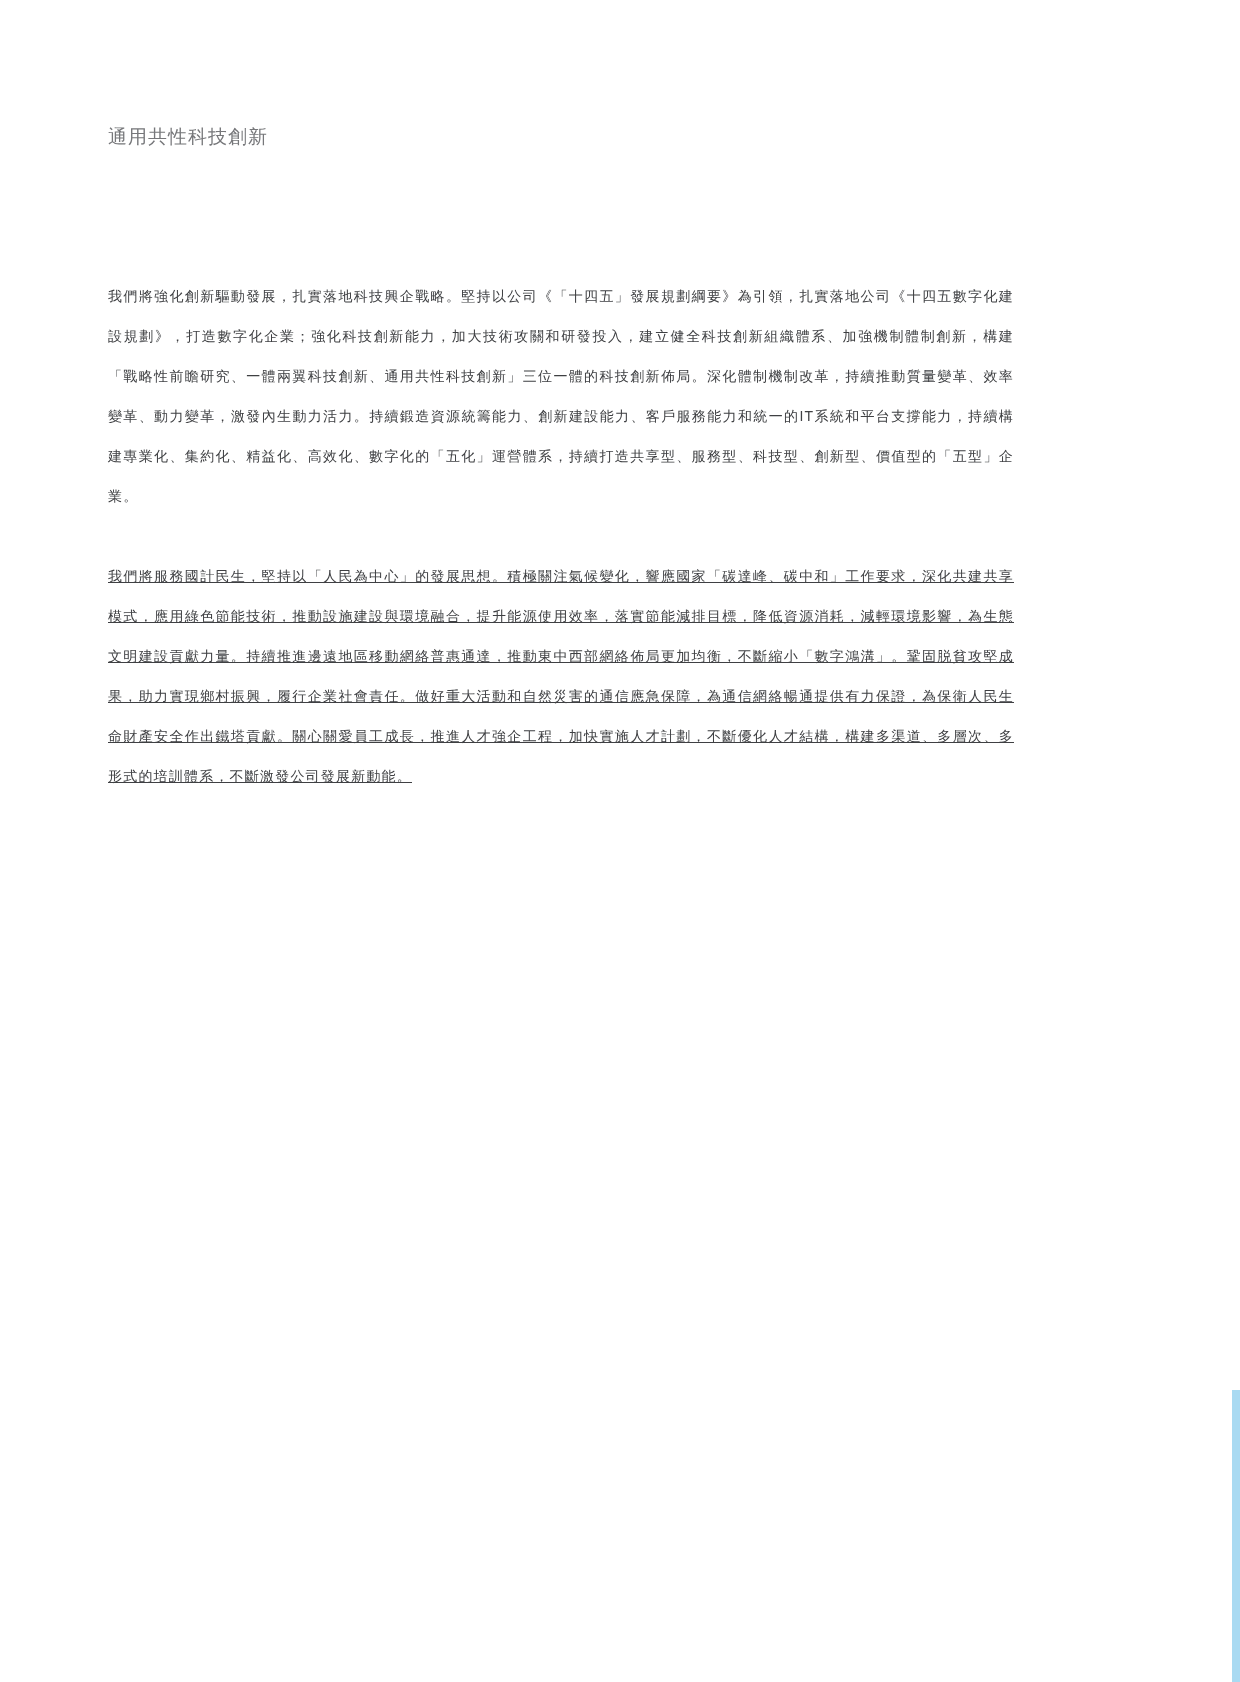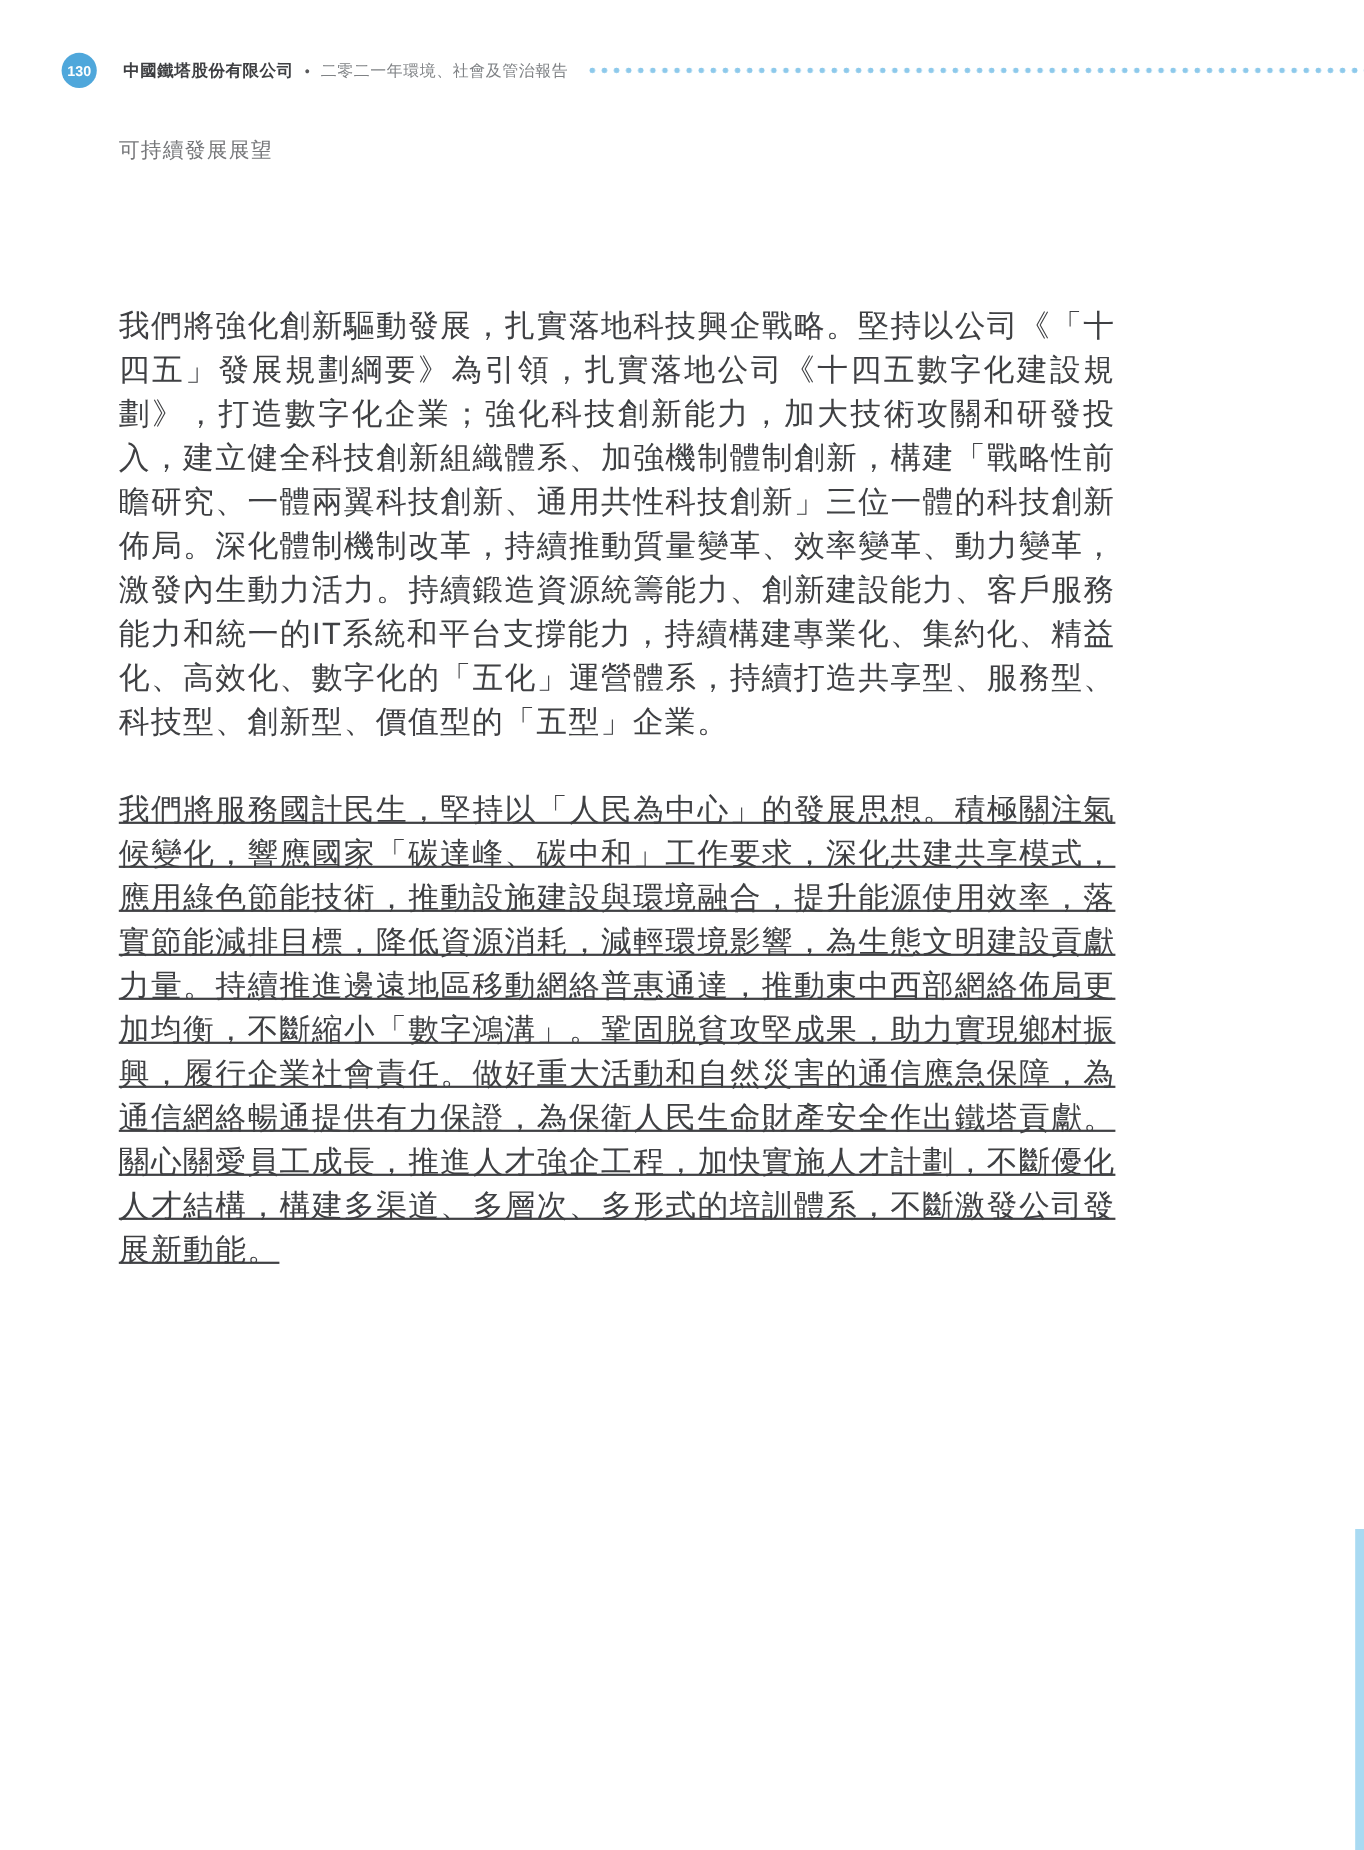--- a/index.html
+++ b/index.html
@@ -73,21 +73,21 @@
     color: #76777A;
     letter-spacing: 1px;
   }
   
   .body-text {
     position: absolute;
     left: 108px;
     top: 276px;
     width: 906px;
     color: #3F4043;
-    font-size: 28px;
+    font-size: 14px;
     font-weight: 300;
     line-height: 40px;
     letter-spacing: 1.2px;
     text-align: justify;
     text-justify: inter-ideograph;
   }
   .body-text p + p { margin-top: 40px; text-decoration: underline; }
   
   .side-tab {
     position: absolute;
@@ -96,29 +96,22 @@
     width: 8px;
     height: 292px;
     background: #A9DAF2;
   }
 </style>
 </head>
 <body>
 
 <div class="page">
 
-  <div class="header">
-    <div class="page-badge">130</div>
-    <span class="header-company">中國鐵塔股份有限公司</span>
-    <span class="header-bullet">•</span>
-    <span class="header-report">二零二一年環境、社會及管治報告</span>
-    <div class="header-dots"></div>
-  </div>
 
-  <h2 class="section-title">可持續發展展望</h2>
+  <h2 class="section-title">通用共性科技創新</h2>
 
   <div class="body-text">
     <p>我們將強化創新驅動發展，扎實落地科技興企戰略。堅持以公司《「十四五」發展規劃綱要》為引領，扎實落地公司《十四五數字化建設規劃》，打造數字化企業；強化科技創新能力，加大技術攻關和研發投入，建立健全科技創新組織體系、加強機制體制創新，構建「戰略性前瞻研究、一體兩翼科技創新、通用共性科技創新」三位一體的科技創新佈局。深化體制機制改革，持續推動質量變革、效率變革、動力變革，激發內生動力活力。持續鍛造資源統籌能力、創新建設能力、客戶服務能力和統一的IT系統和平台支撐能力，持續構建專業化、集約化、精益化、高效化、數字化的「五化」運營體系，持續打造共享型、服務型、科技型、創新型、價值型的「五型」企業。</p>
     <p>我們將服務國計民生，堅持以「人民為中心」的發展思想。積極關注氣候變化，響應國家「碳達峰、碳中和」工作要求，深化共建共享模式，應用綠色節能技術，推動設施建設與環境融合，提升能源使用效率，落實節能減排目標，降低資源消耗，減輕環境影響，為生態文明建設貢獻力量。持續推進邊遠地區移動網絡普惠通達，推動東中西部網絡佈局更加均衡，不斷縮小「數字鴻溝」。鞏固脱貧攻堅成果，助力實現鄉村振興，履行企業社會責任。做好重大活動和自然災害的通信應急保障，為通信網絡暢通提供有力保證，為保衛人民生命財產安全作出鐵塔貢獻。關心關愛員工成長，推進人才強企工程，加快實施人才計劃，不斷優化人才結構，構建多渠道、多層次、多形式的培訓體系，不斷激發公司發展新動能。</p>
   </div>
 
   <div class="side-tab"></div>
 
 </div>
 

